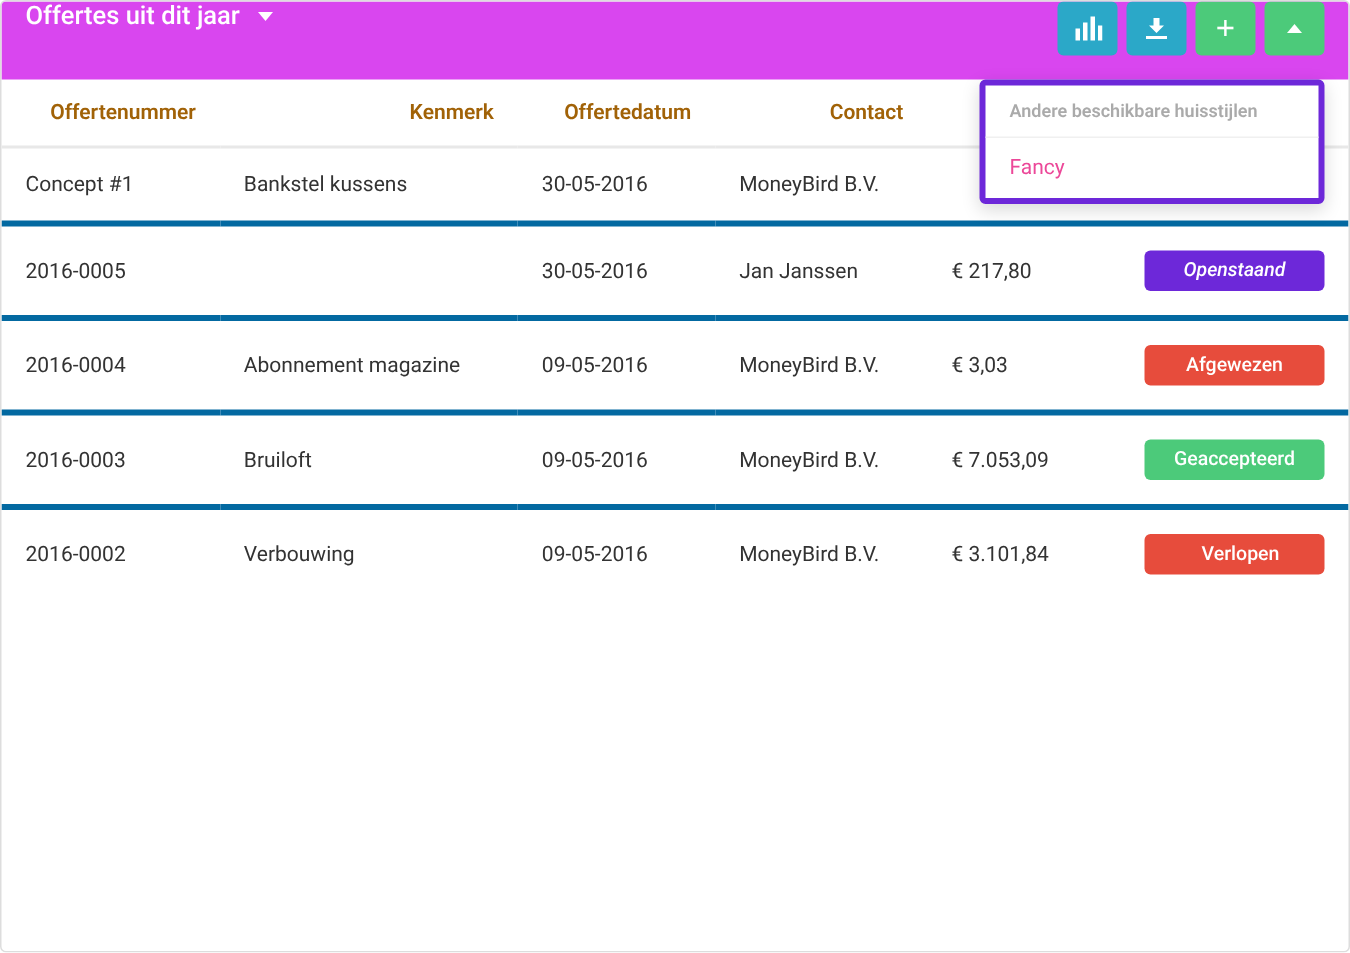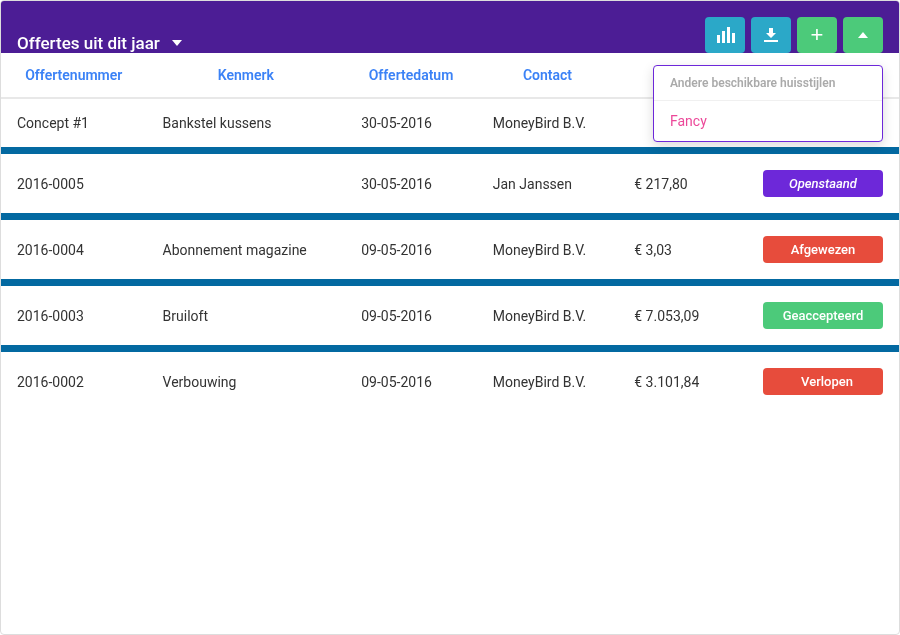--- a/index.html
+++ b/index.html
@@ -12,23 +12,23 @@
     .container {
       width: 900px;
       min-height: 635px;
       border: 1px solid #ddd;
       border-radius: 4px;
       overflow: hidden;
       position: relative;
     }
     
     .header {
-      background: #4c1d95;
-      display: flex;
-      align-items: flex-end;
+      background: #d946ef;
+      display: flex;
+      align-items: flex-start;
       justify-content: space-between;
       padding: 0 16px;
       height: 52px;
     }
     .header-title {
       color: #fff;
       font-size: 17px;
       font-weight: 500;
       display: flex;
       align-items: center;
@@ -62,24 +62,24 @@
       color: #fff;
     }
     .btn-chart { background: #2ba8c8; }
     .btn-download { background: #2ba8c8; }
     .btn-add { background: #4cca7a; }
     .btn-dropdown { background: #4cca7a; }
 
     
     .dropdown-menu {
       position: absolute;
-      top: 64px;
+      top: 52px;
       right: 16px;
       background: #fff;
-      border: 1px solid #6d28d9;
+      border: 4px solid #6d28d9;
       border-radius: 4px;
       box-shadow: 0 4px 12px rgba(0,0,0,0.15);
       z-index: 100;
       min-width: 230px;
     }
     .dropdown-header {
       padding: 10px 16px;
       color: #aaa;
       font-size: 12px;
       font-weight: 600;
@@ -96,27 +96,27 @@
     
     table {
       width: 100%;
       border-collapse: collapse;
     }
     thead tr {
       border-bottom: 2px solid #e8e8e8;
     }
     thead th {
       padding: 14px 16px;
-      text-align: center;
+      text-align: right;
       font-weight: 600;
-      color: #3b82f6;
+      color: #a16207;
       font-size: 14px;
     }
     tbody tr {
-      border-bottom: 7px solid #0369a1;
+      border-bottom: 4px solid #0369a1;
     }
     tbody tr:last-child {
       border-bottom: none;
     }
     tbody td {
       padding: 16px 16px;
       color: #333;
       font-size: 14px;
     }
     td.amount {

